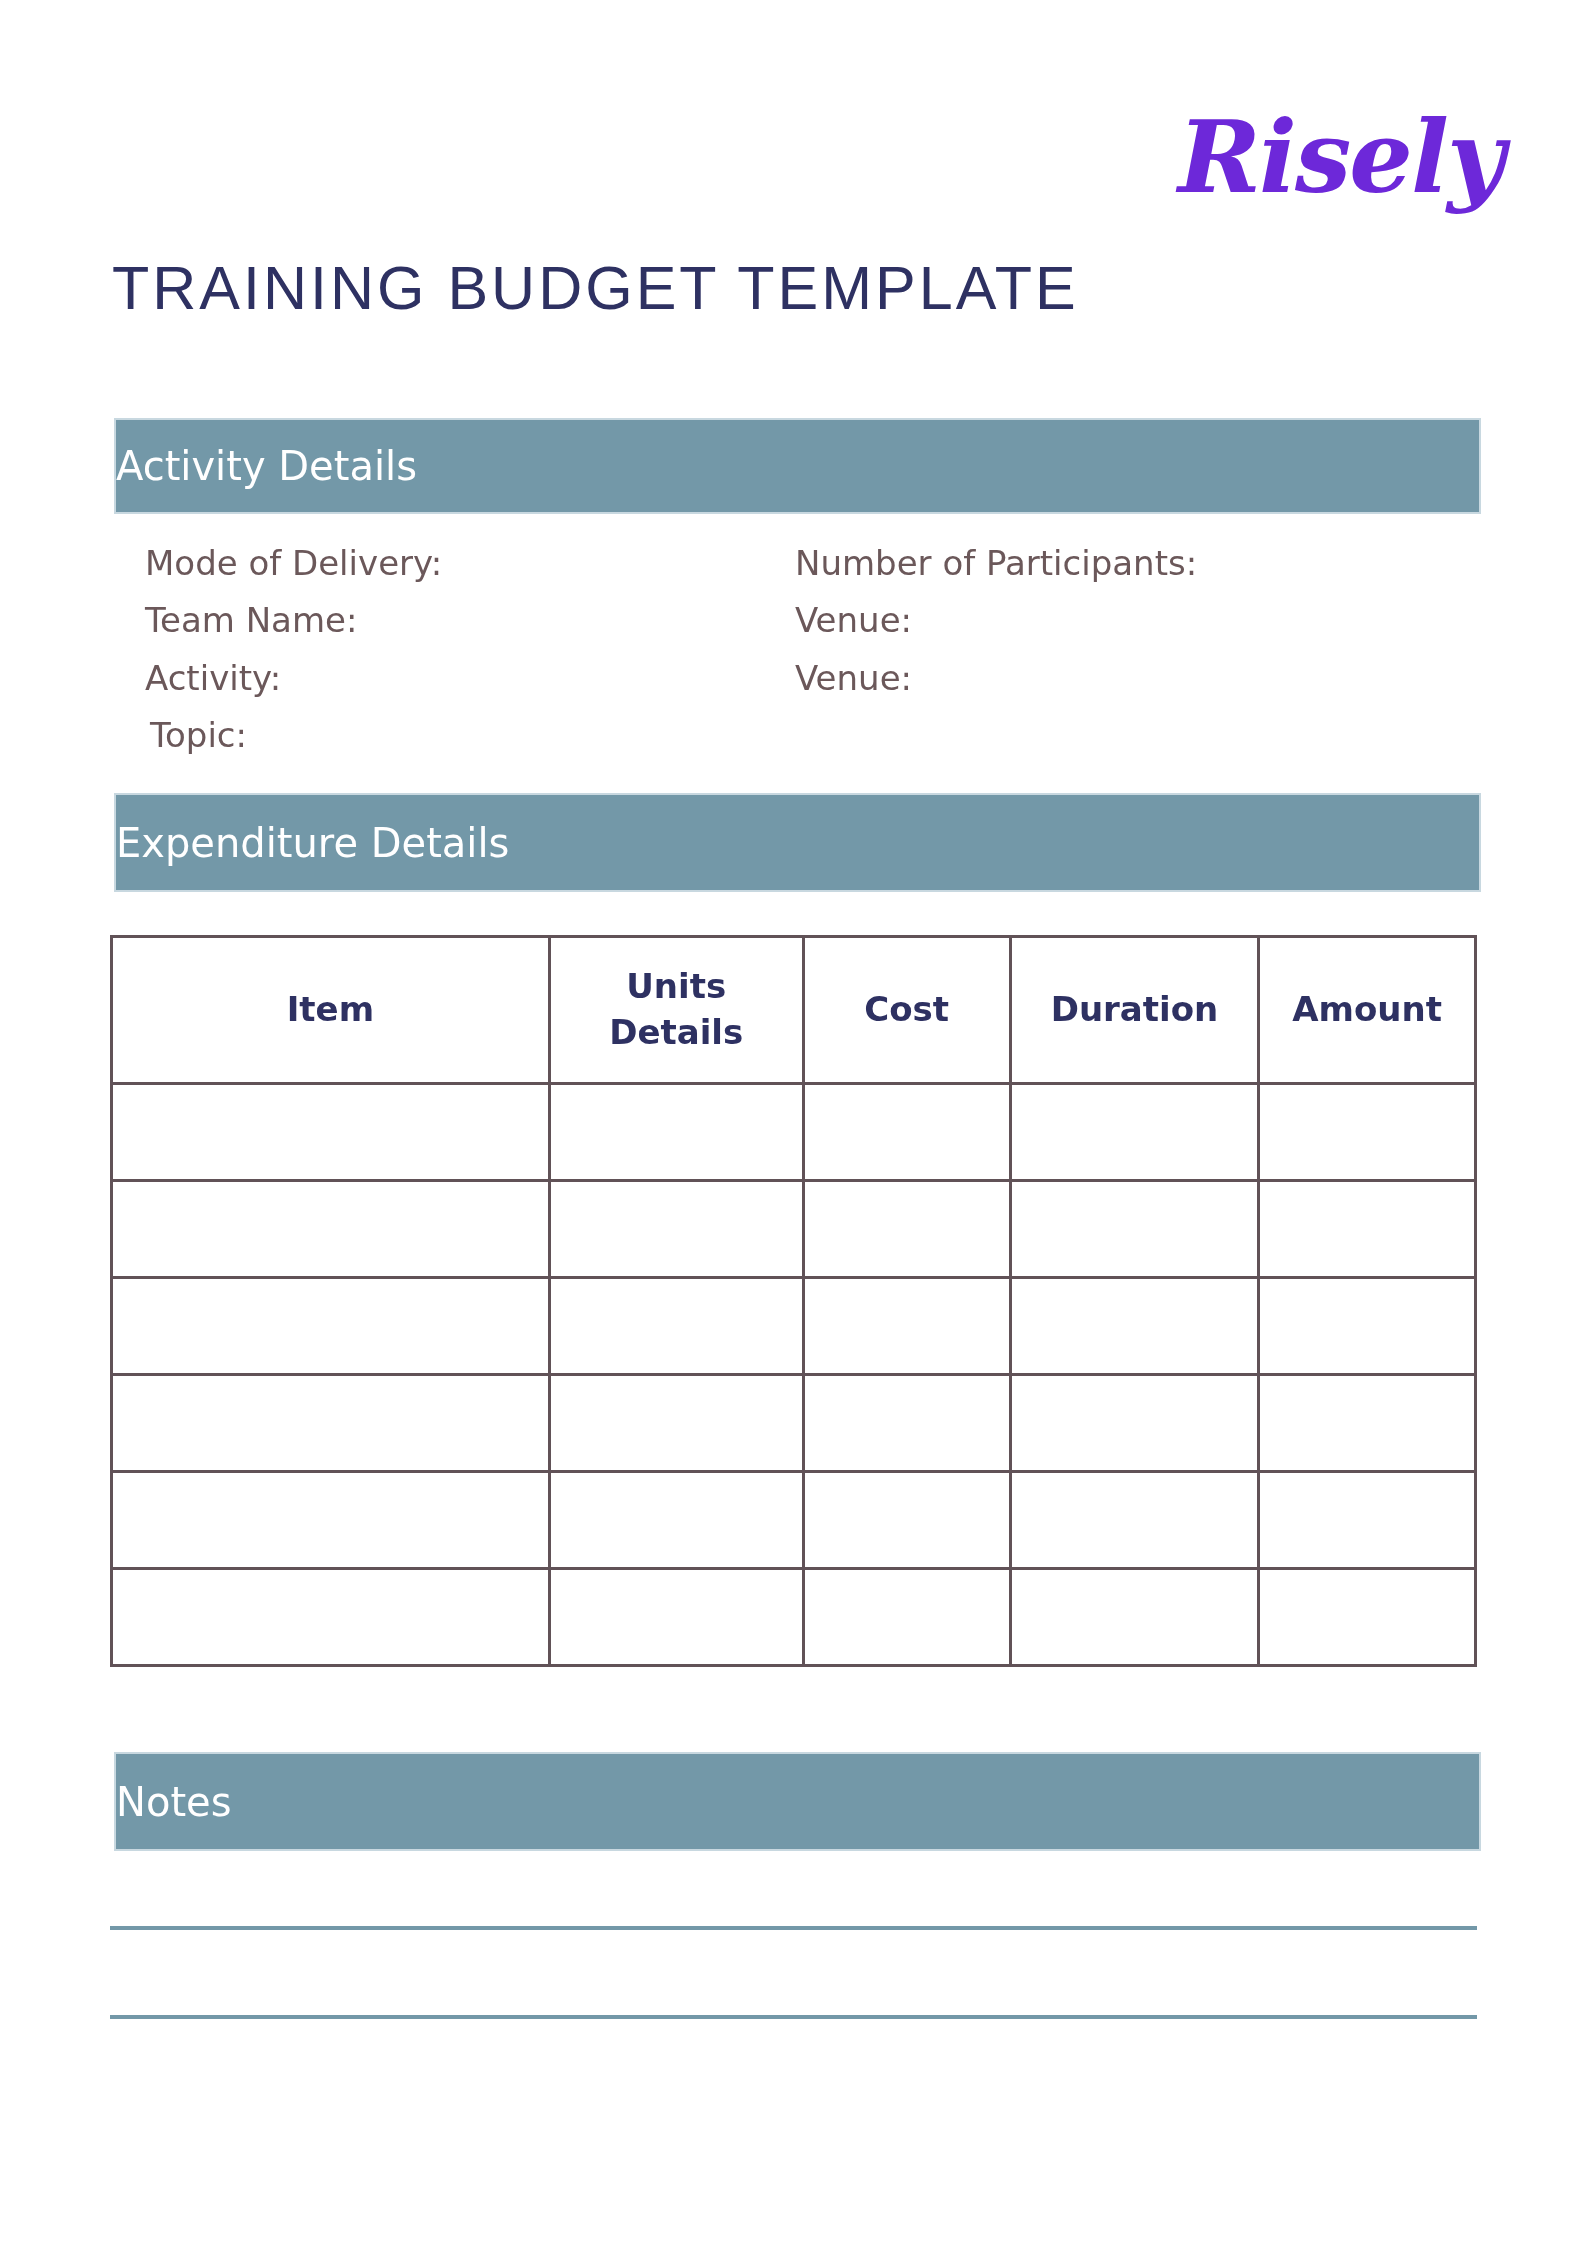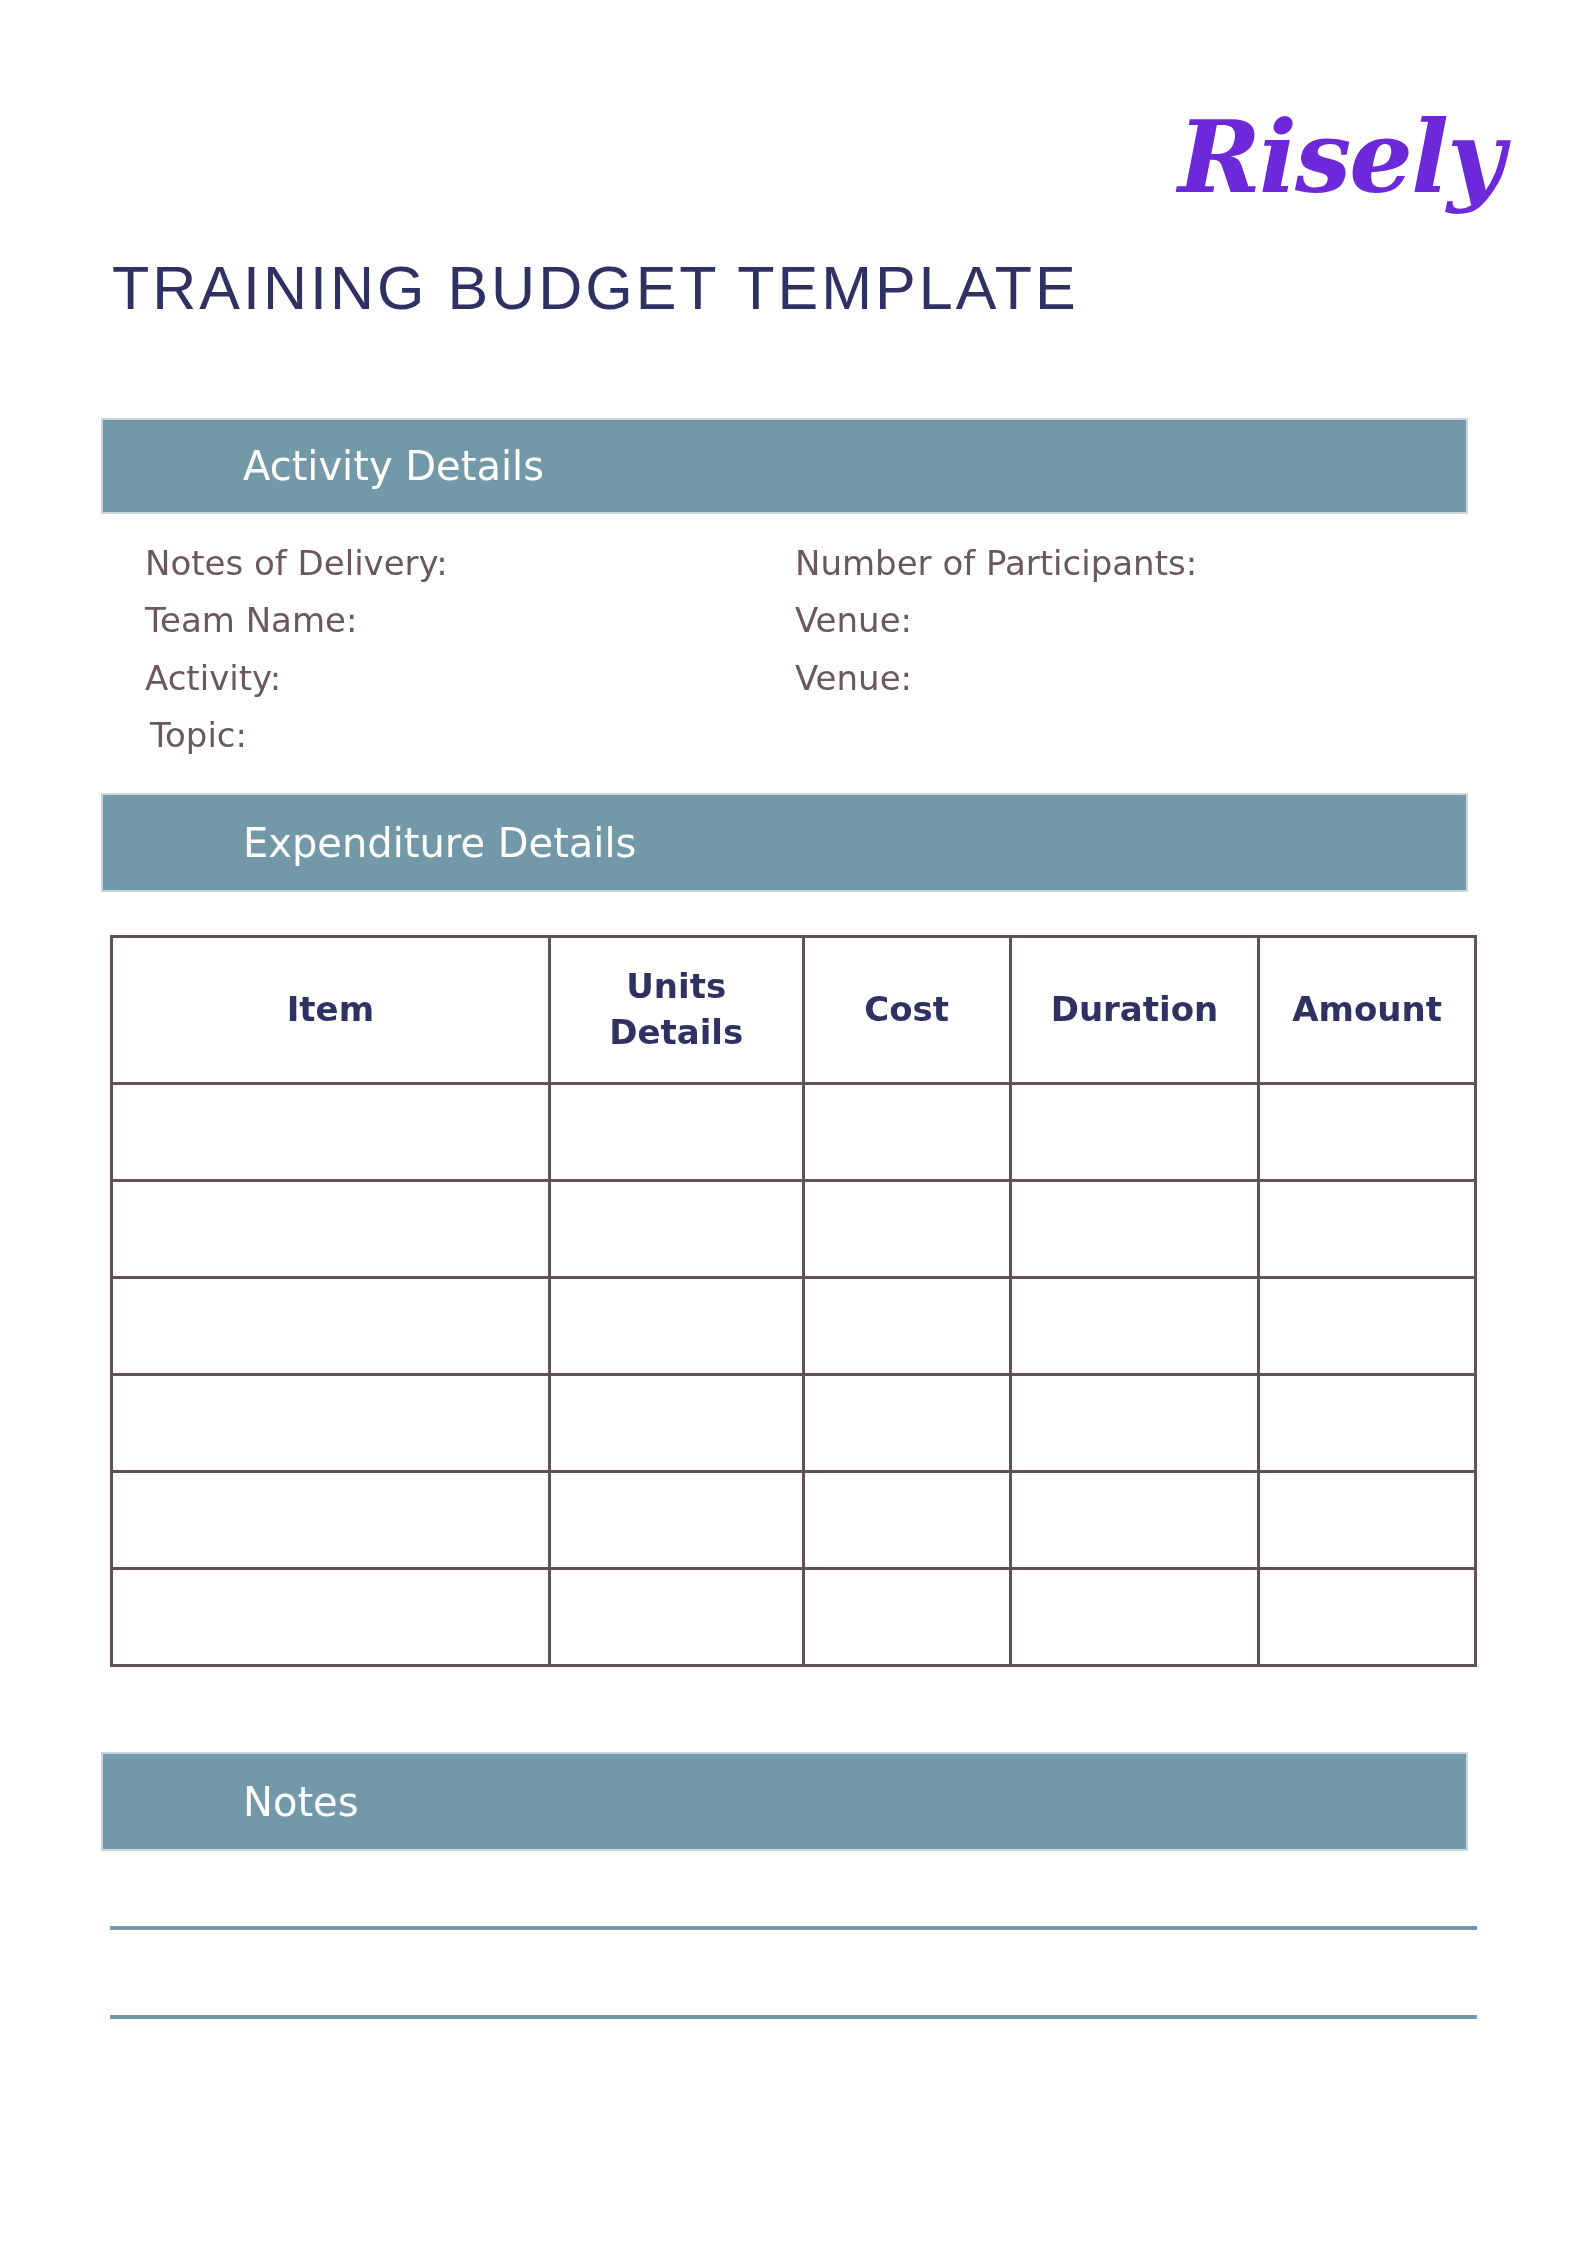--- a/index.html
+++ b/index.html
@@ -40,30 +40,29 @@
     font-size: 61px;
     letter-spacing: 3px;
     line-height: 1.0;
     color: #2e3162;
     white-space: nowrap;
   }
 
   
   .bar {
     position: absolute;
-    left: 101px;
+    left: 114px;
     width: 1367px;
     background: #7398a8;
     border: 2px solid #c8d8e0;
     color: #ffffff;
     font-size: 40px;
     font-weight: 400;
     display: flex;
     align-items: center;
-    padding-left: 140px;
   }
   .bar-activity    { top: 418px; height: 96px; }
   .bar-expenditure { top: 793px; height: 99px; }
   .bar-notes       { top: 1752px; height: 99px; align-items: center; }
 
   
   .fields {
     position: absolute;
     top: 534px;
     left: 110px;
@@ -120,21 +119,21 @@
 
   <div class="logo">Risely</div>
 
   <h1 class="title">TRAINING BUDGET TEMPLATE</h1>
 
   <div class="bar bar-activity">
     <span>Activity Details</span>
   </div>
 
   <div class="fields">
-    <span class="field-label col-left">Notes of Delivery:</span>
+    <span class="field-label col-left">Mode of Delivery:</span>
     <span class="field-label col-left">Team Name:</span>
     <span class="field-label col-left">Activity:</span>
     <span class="field-label col-right">Topic:</span>
     <span class="field-label col-right">Number of Participants:</span>
     <span class="field-label col-right">Venue:</span>
     <span class="field-label col-right">Venue:</span>
   </div>
 
   <div class="bar bar-expenditure">
     <span>Expenditure Details</span>

